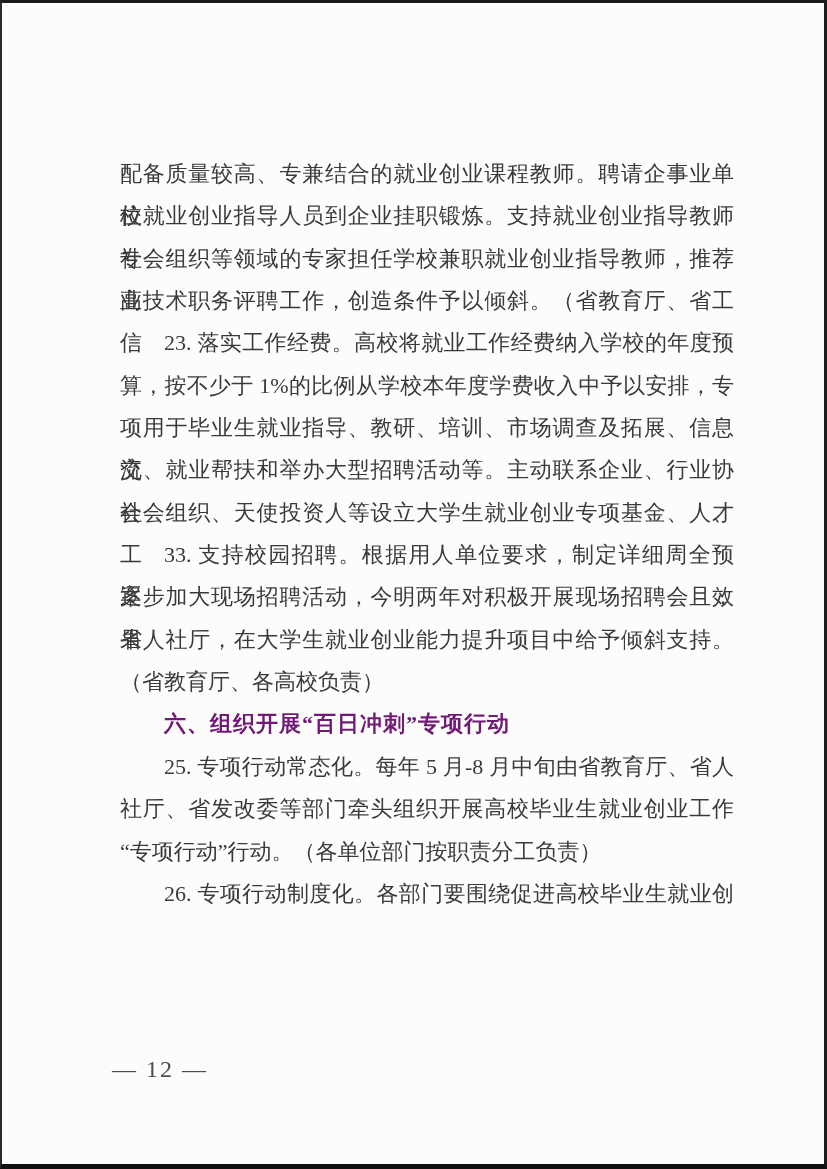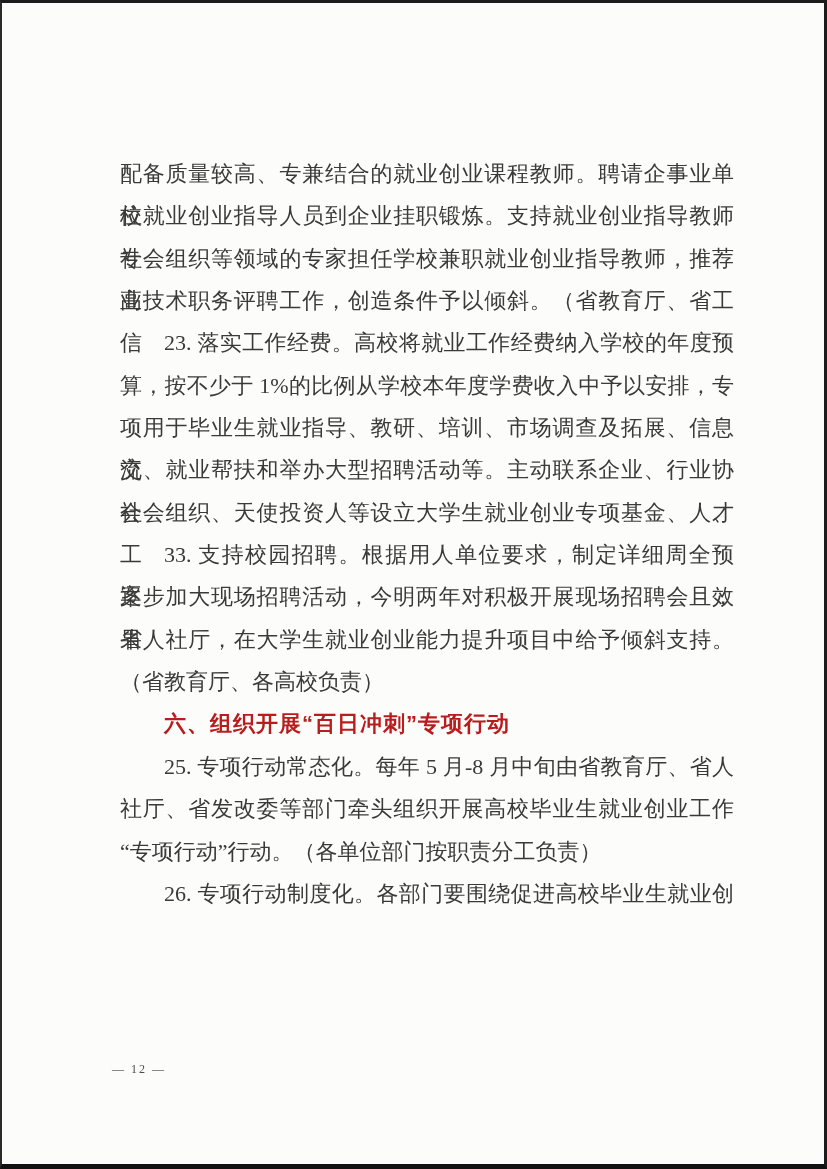--- a/index.html
+++ b/index.html
@@ -46,30 +46,30 @@
     text-align-last: justify;
   }
   
   .line.e {
     white-space: normal;
     text-align: justify;
     text-align-last: left;
   }
   .indent { text-indent: 2em; }
   .heading {
-    font-family: Liberation Sans, sans-serif;
+    font-family: Liberation Serif, serif;
     font-weight: bold;
-    color: #b91c1c;
+    color: #701a75;
     letter-spacing: 1px;
   }
   .page-number {
     position: absolute;
     left: 110px;
     top: 1052px;
-    font-size: 12px;
+    font-size: 24px;
     line-height: 28px;
     color: #4d4d4d;
     letter-spacing: 2px;
     font-family: "Liberation Serif", "DejaVu Serif", serif;
   }
 </style>
 </head>
 <body>
 
 <div class="page">

